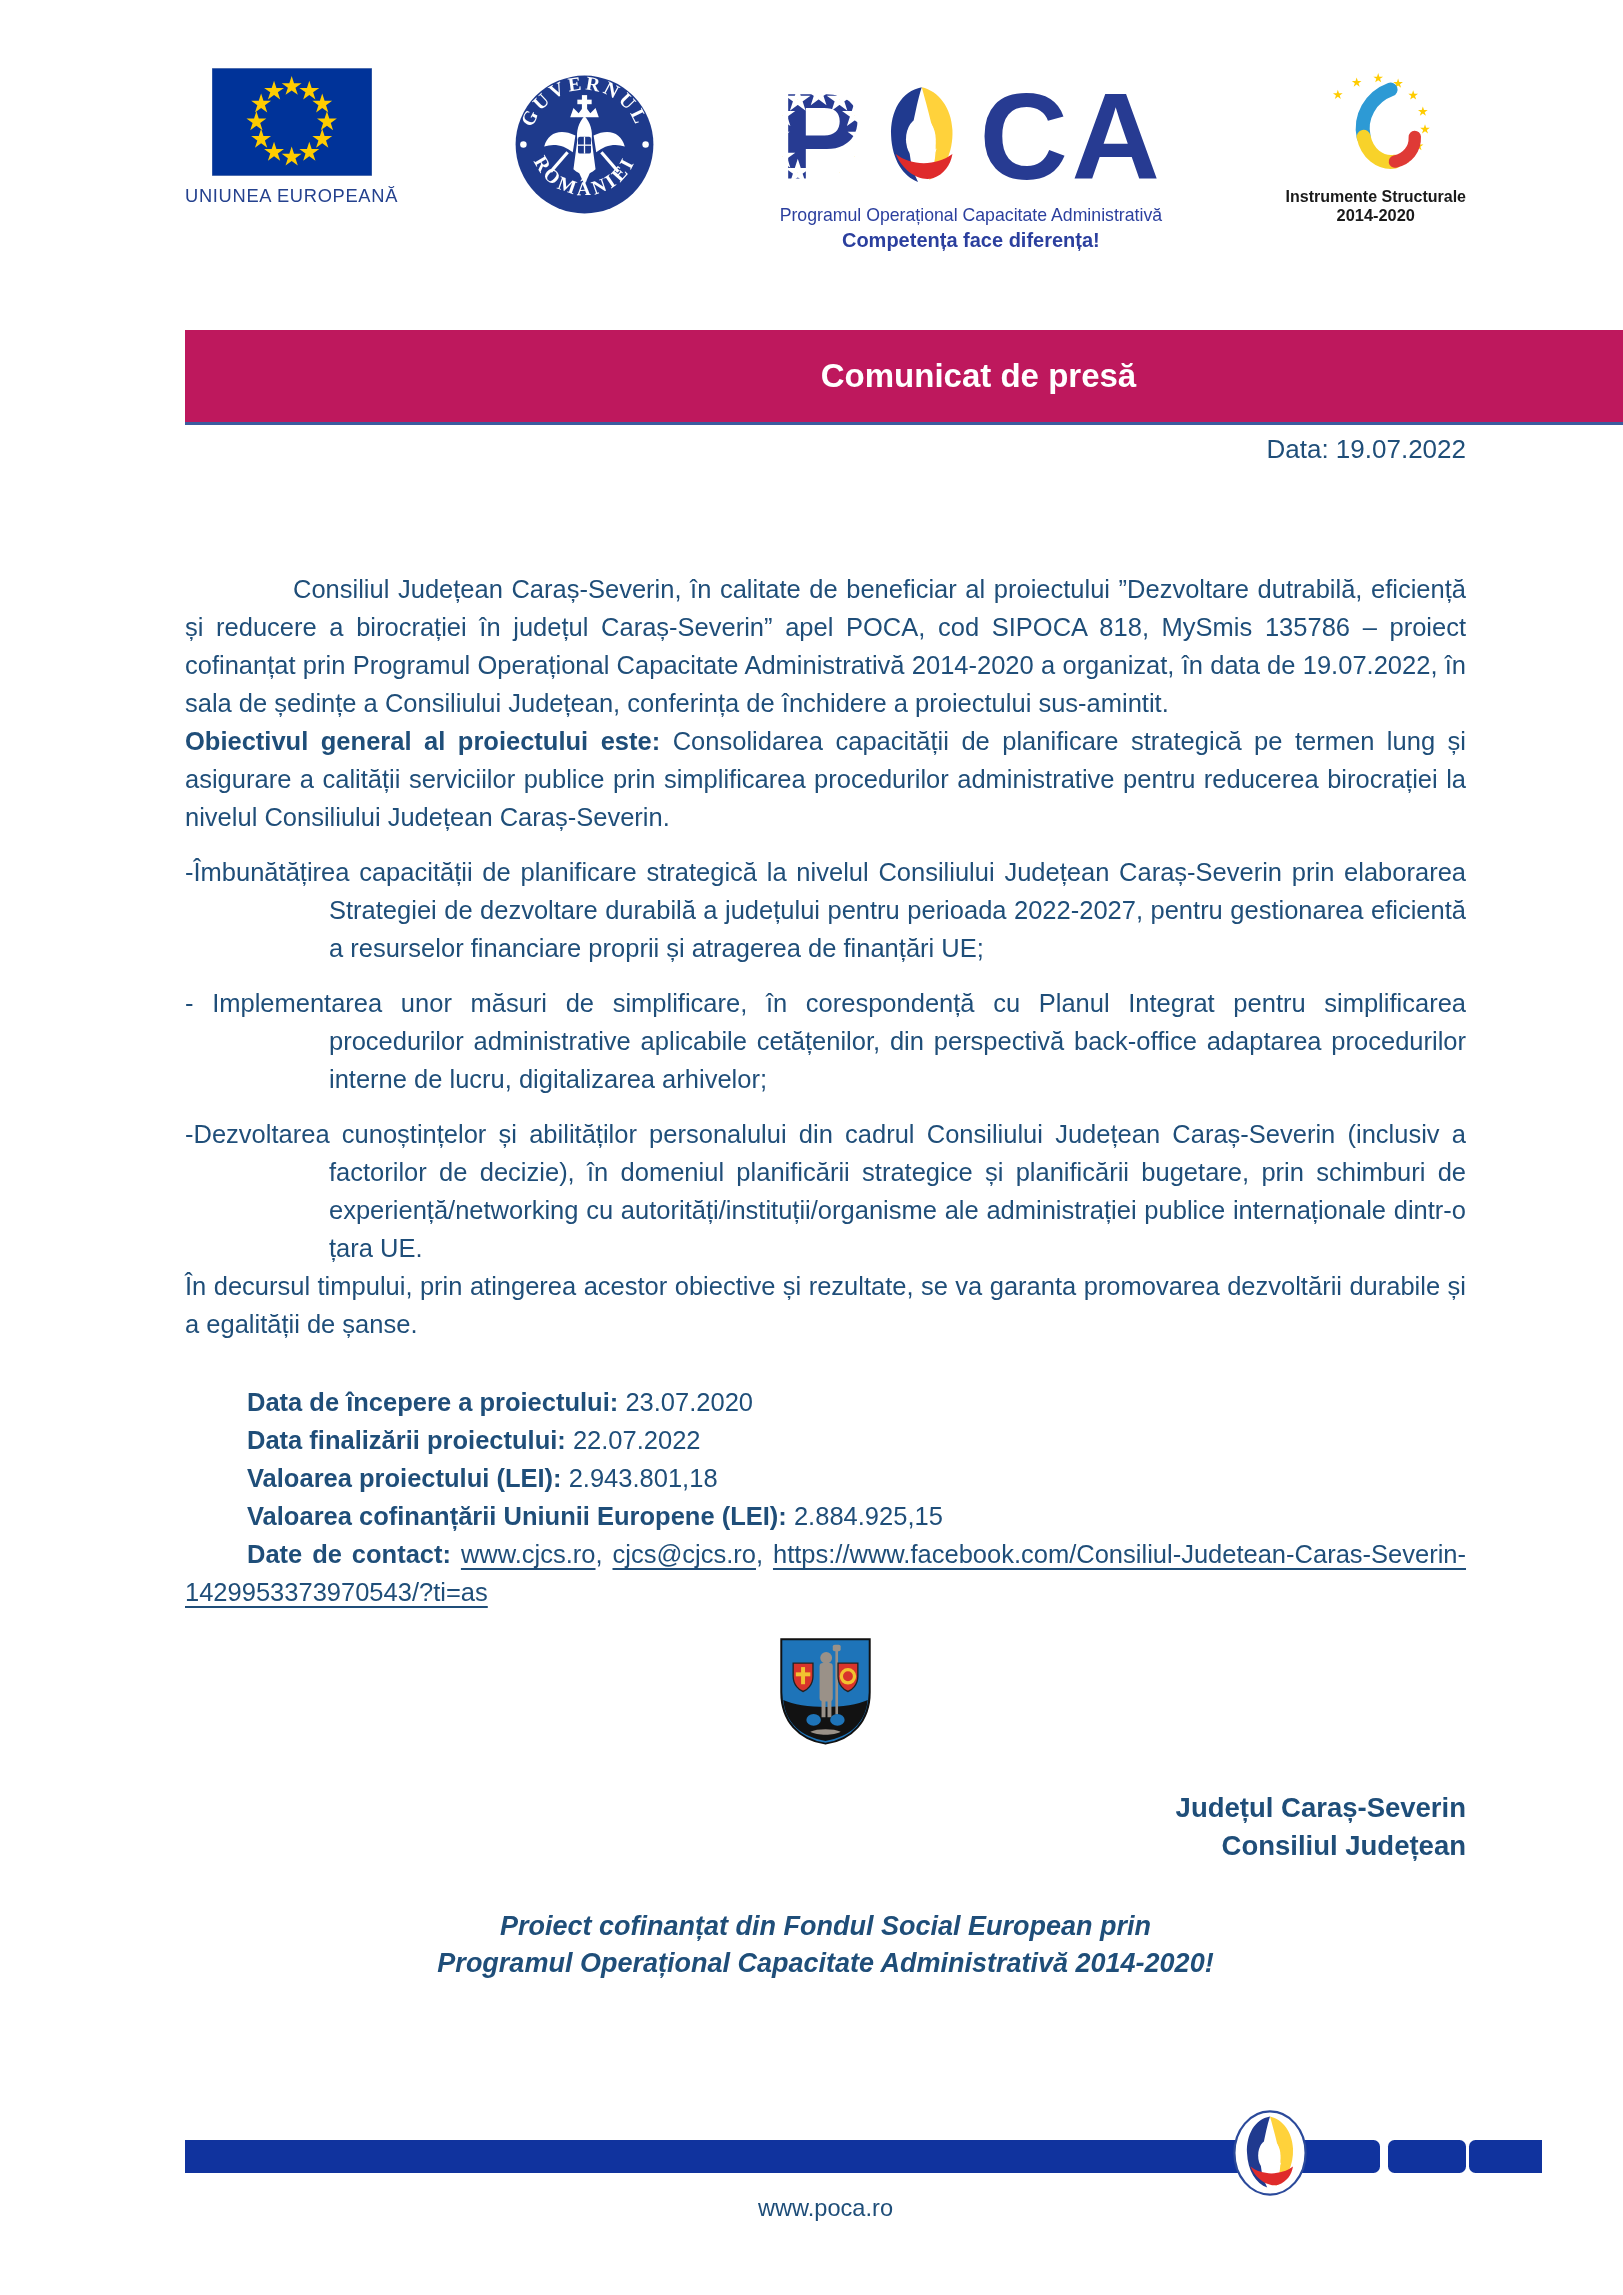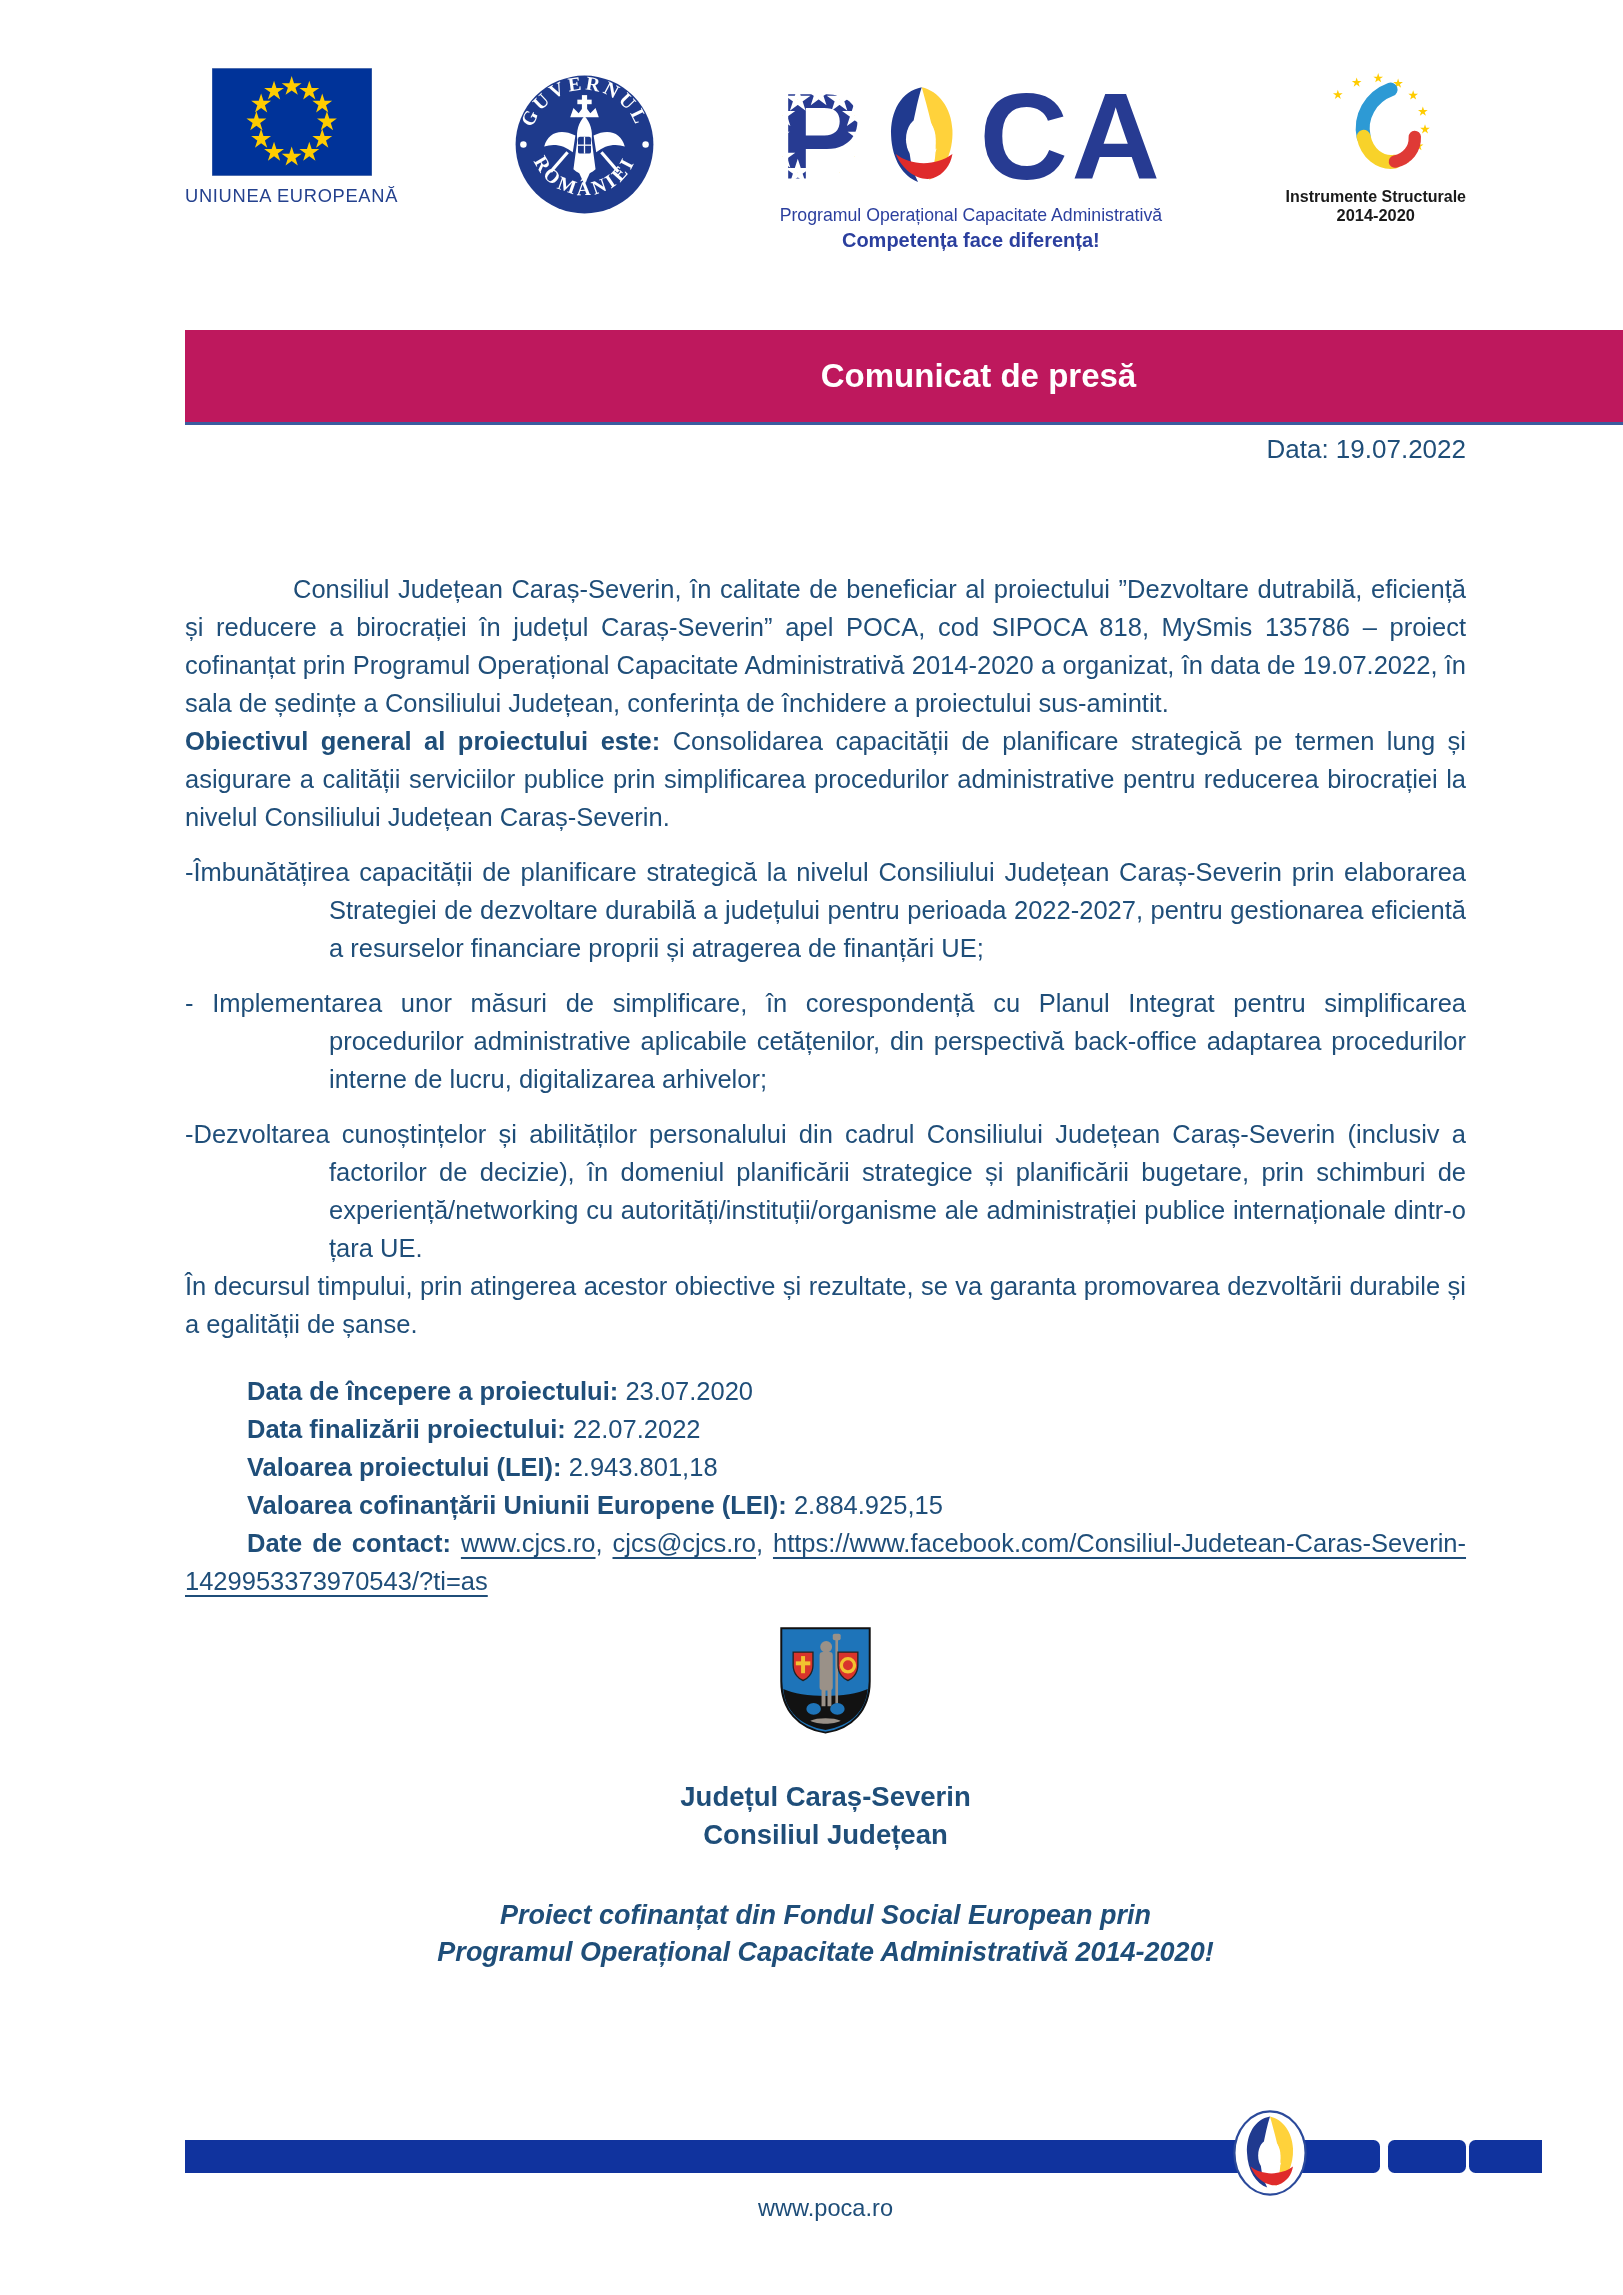--- a/index.html
+++ b/index.html
@@ -20,28 +20,28 @@
           display:flex;align-items:center;justify-content:center;border-bottom:3.3px solid #3c5c9e;}
   .banner-title{color:#ffffff;font-size:33px;font-weight:bold;}
   .date-line{position:absolute;top:434px;left:185px;width:1281px;text-align:right;font-size:26px;color:#1F4E79;}
   .doc-heading{position:absolute;top:492px;left:185px;width:1281px;text-align:center;
                font-size:31px;font-weight:bold;color:#1177C8;letter-spacing:0.7px;}
   
   .content{position:absolute;top:570px;left:185px;width:1281px;font-size:25.5px;line-height:38px;text-align:justify;}
   .content p{margin:0;}
   .p-first{text-indent:108px;}
   .bullet{padding-left:144px;text-indent:-144px;margin-top:17px !important;}
-  .facts{margin-top:29px;}
+  .facts{margin-top:40px;}
   .fact{text-indent:62px;line-height:38px;}
   .fact b{font-weight:bold;}
   .link{color:#1F4E79;text-decoration:underline;text-underline-offset:4.6px;cursor:pointer;}
   .fb-link{word-break:break-all;}
   
   .coat-wrap{margin-top:23.6px;text-align:center;}
-  .signature{margin-top:31px;text-align:center;font-size:27.5px;font-weight:bold;line-height:38px;color:#1F4E79;}
+  .signature{margin-top:31px;text-align:right;font-size:27.5px;font-weight:bold;line-height:38px;color:#1F4E79;}
   .funding{margin-top:43px;text-align:center;font-size:27px;font-weight:bold;font-style:italic;line-height:37px;color:#1F4E79;}
   
   .footer-bar{position:absolute;top:2140px;left:185px;width:1357px;height:33px;display:flex;}
   .seg{background:#10339E;height:33px;}
   .seg1{width:1196px;border-radius:0 6.5px 6.5px 0;}
   .seg2{width:79px;margin-left:7.2px;border-radius:6.5px;}
   .seg3{width:73px;margin-left:2.6px;border-radius:6.5px 0 0 6.5px;}
   .footer-swirl{position:absolute;top:2110px;left:1232px;}
   .footer-site{position:absolute;top:2195px;left:185px;width:1281px;text-align:center;font-size:23.6px;color:#1F4E79;}
   .hidden-defs{position:absolute;width:0;height:0;overflow:hidden;}

